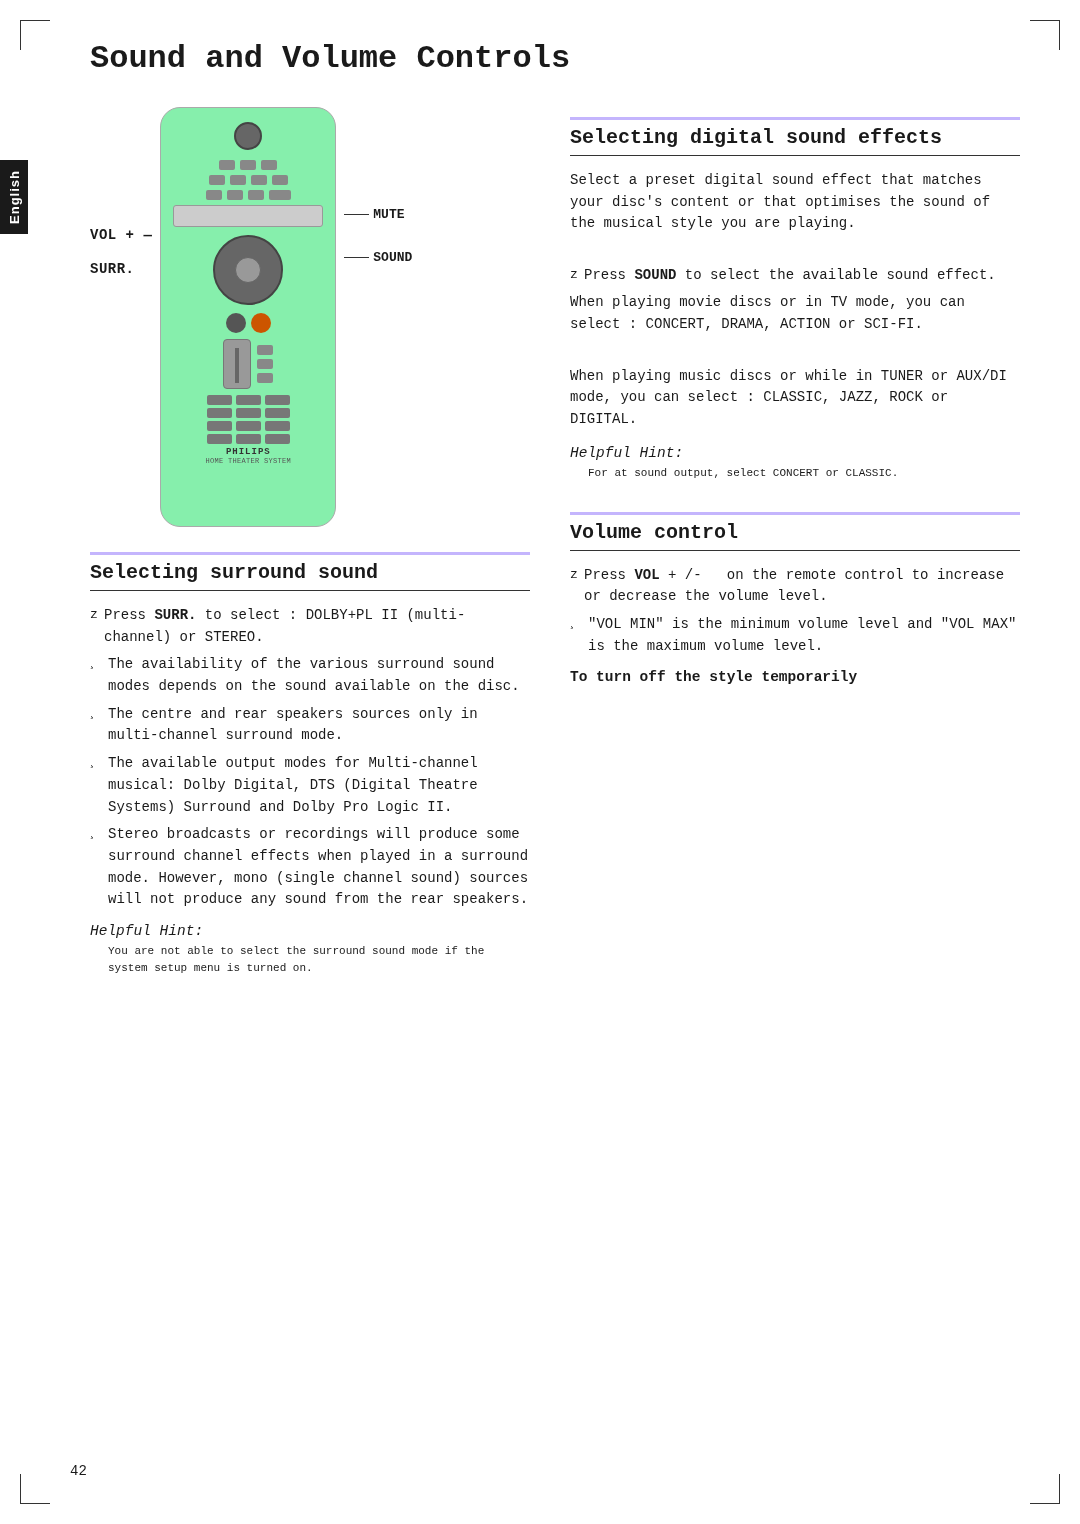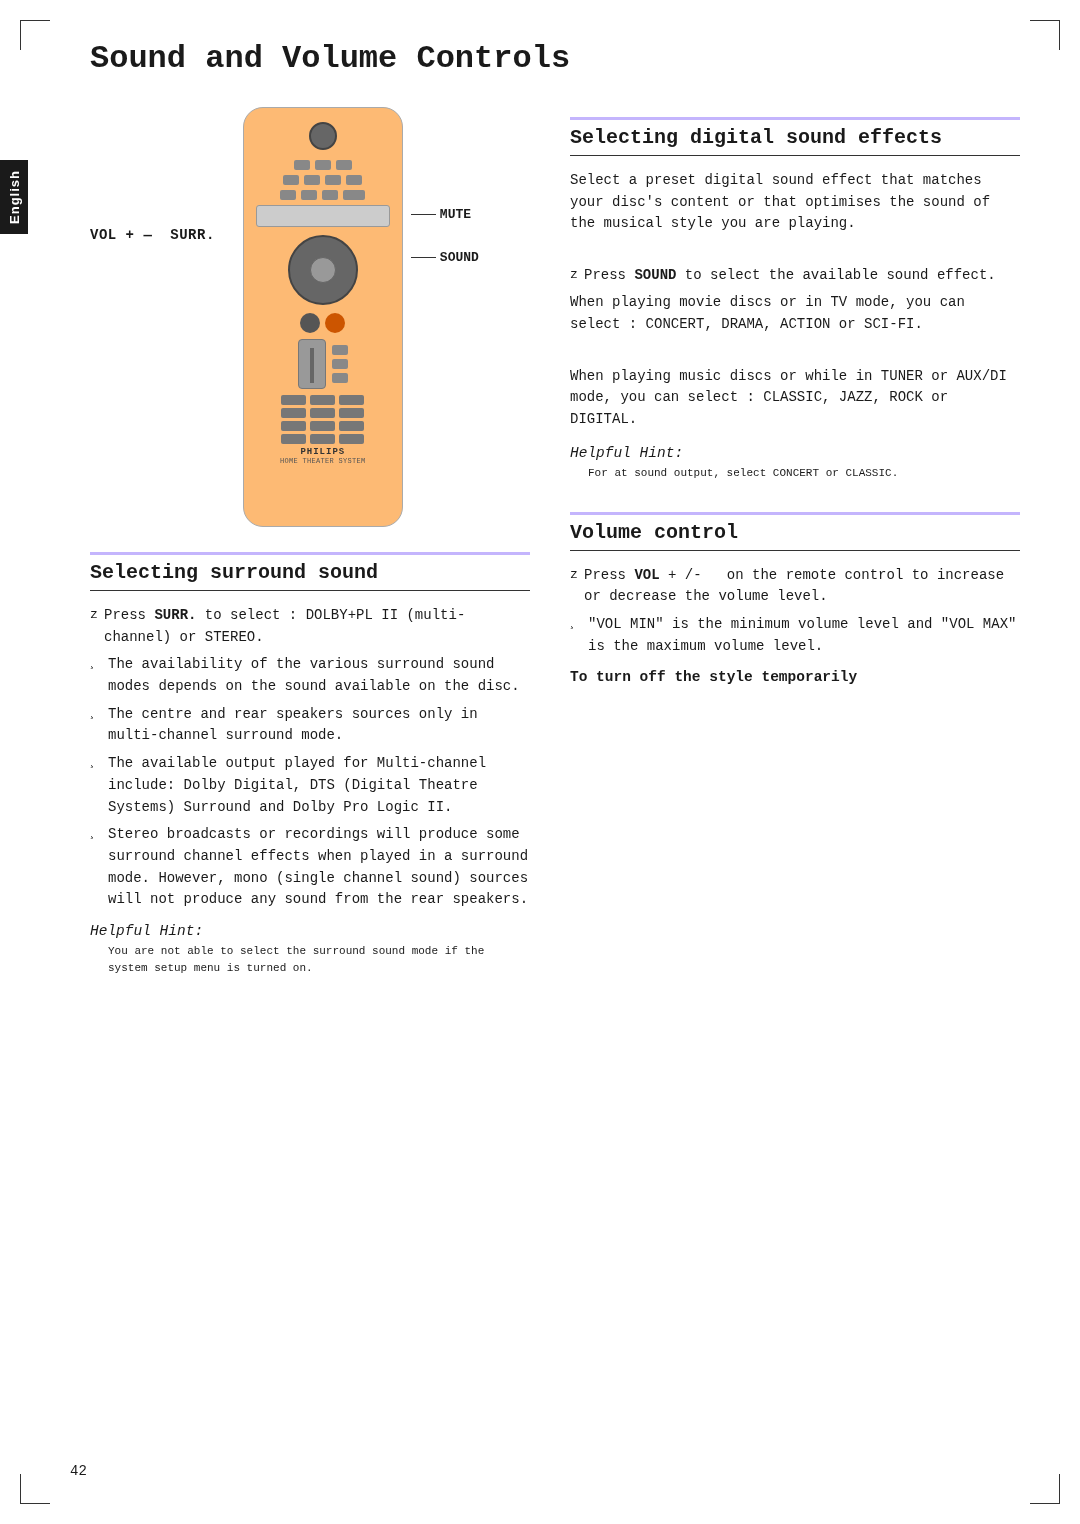--- a/index.html
+++ b/index.html
@@ -81,42 +81,41 @@
     
     .remote-container {
       display: flex;
       align-items: flex-start;
       margin-bottom: 25px;
       position: relative;
     }
 
     .remote-labels-left {
       display: flex;
-      flex-direction: row;
+      flex-direction: column;
       gap: 18px;
       padding-top: 120px;
       margin-right: 8px;
     }
 
     .remote-label {
       font-size: 14px;
       font-weight: bold;
       letter-spacing: 0.5px;
       white-space: nowrap;
     }
 
     .remote-body {
-      width: 160px;
-      background: #fdba74;
+      width: 176px;
+      background: #86efac;
       border-radius: 20px;
       padding: 14px 12px;
       border: 1.5px solid #aaa;
       position: relative;
       min-height: 420px;
-      margin-left: 20px;
     }
 
     .remote-top-circle {
       width: 28px;
       height: 28px;
       background: #666;
       border-radius: 50%;
       margin: 0 auto 10px;
       border: 2px solid #444;
     }
@@ -464,21 +463,21 @@
         <div class="z-item">
           Press <strong>SURR.</strong> to select : DOLBY+PL II (multi-channel) or STEREO.
         </div>
         <div class="bullet-item">
           The availability of the various surround sound modes depends on the sound available on the disc.
         </div>
         <div class="bullet-item">
           The centre and rear speakers sources only in multi-channel surround mode.
         </div>
         <div class="bullet-item">
-          The available output played for Multi-channel include: Dolby Digital, DTS (Digital Theatre Systems) Surround and Dolby Pro Logic II.
+          The available output modes for Multi-channel musical: Dolby Digital, DTS (Digital Theatre Systems) Surround and Dolby Pro Logic II.
         </div>
         <div class="bullet-item">
           Stereo broadcasts or recordings will produce some surround channel effects when played in a surround mode. However, mono (single channel sound) sources will not produce any sound from the rear speakers.
         </div>
       </div>
 
       <div>
         <p class="helpful-hint-title">Helpful Hint:</p>
         <p class="helpful-hint-text">
           You are not able to select the surround sound mode if the system setup menu is turned on.

